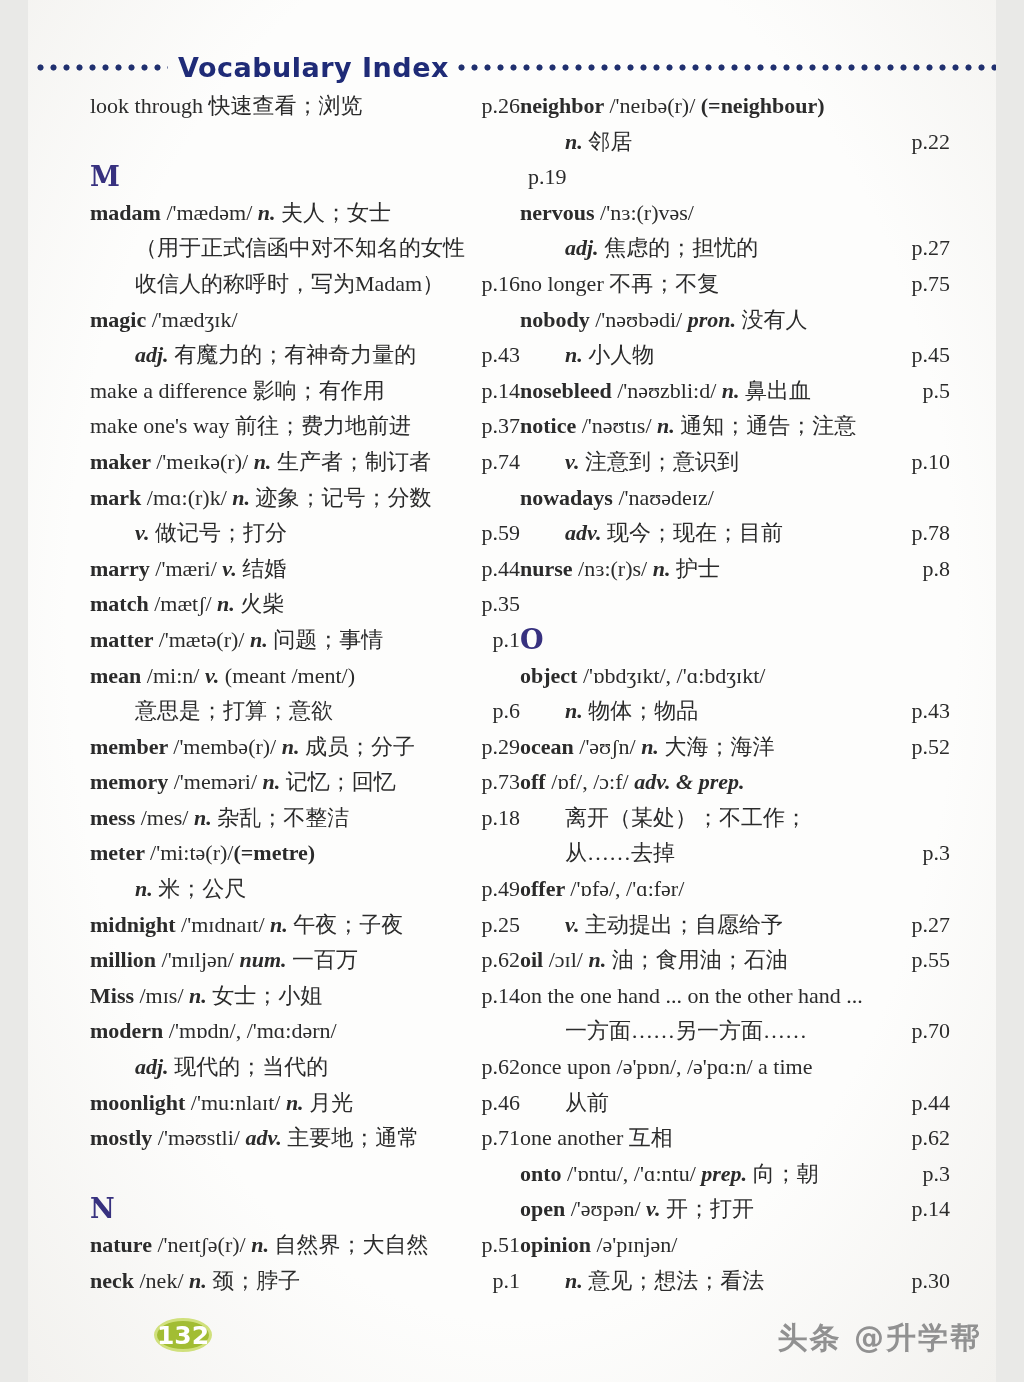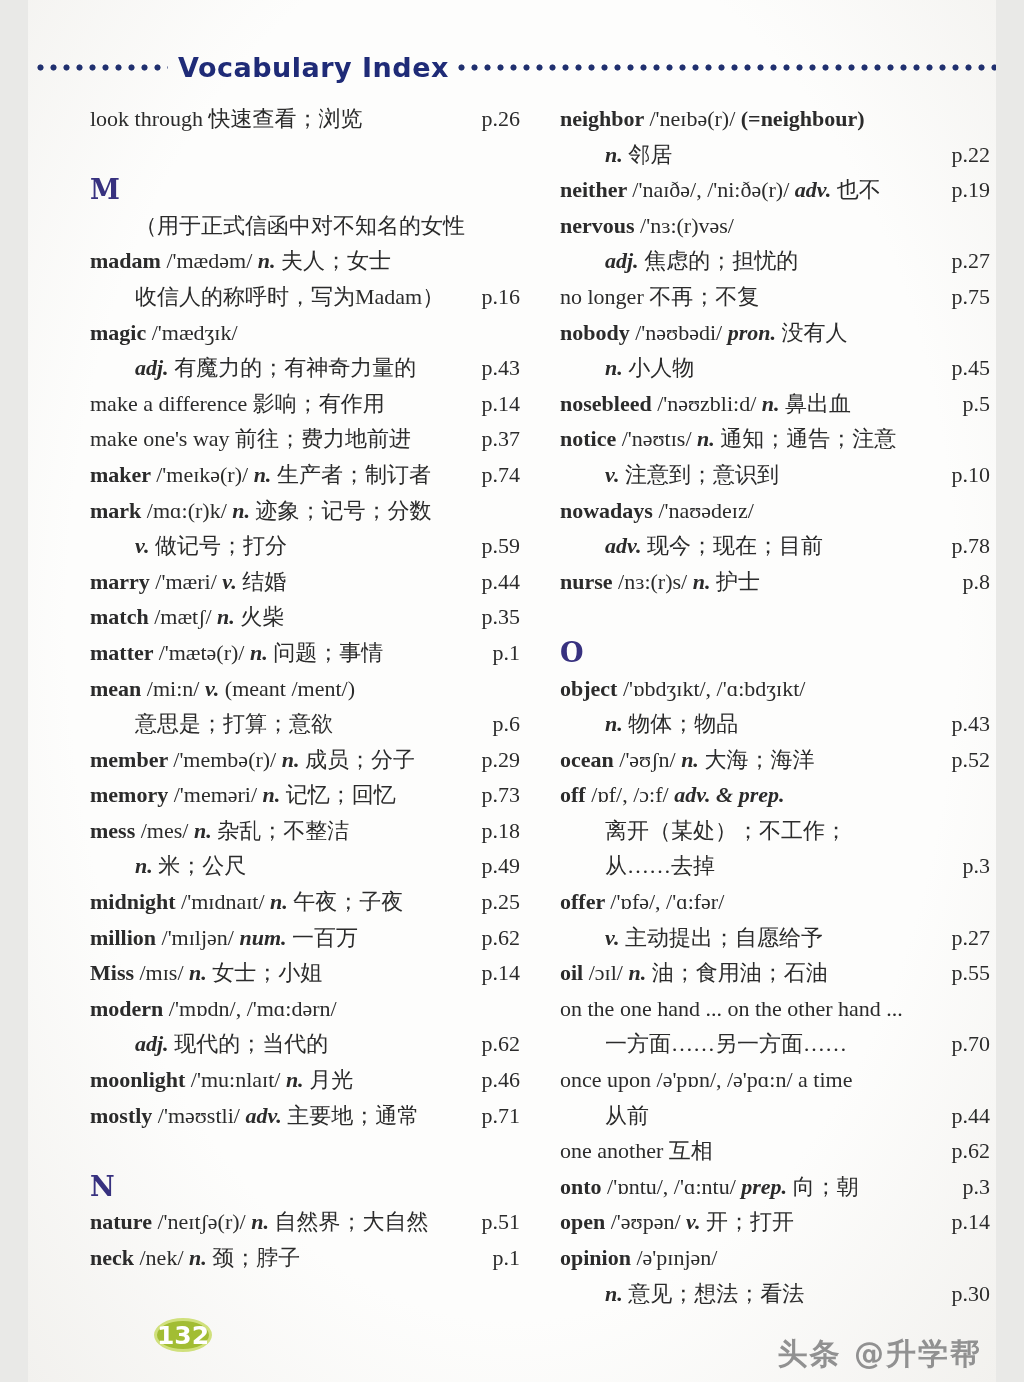--- a/index.html
+++ b/index.html
@@ -12,21 +12,21 @@
   
   .hdr { position:absolute; top:52px; left:0; right:0; display:flex; align-items:center; }
   .dots { height:9px;
     background-image: radial-gradient(circle at 4.5px 4.5px, #20306f 2.7px, rgba(32,48,111,0) 3.4px);
     background-size:13px 9px; background-repeat:repeat-x; }
   .dots.l { width:132px; margin-left:8px; }
   .dots.r { flex:1; }
   .hdr h1 { margin:0 8px 0 10px; font-family:"DejaVu Sans","Liberation Sans",sans-serif;
     font-size:27px; font-weight:bold; color:#1f2b77; letter-spacing:.5px; white-space:nowrap; }
   
-  .columns { position:absolute; top:101px; left:62px; display:flex; gap:40px; }
+  .columns { position:absolute; top:88px; left:62px; display:flex; }
   .col { width:430px; }
   .row { display:flex; justify-content:space-between; align-items:baseline;
     height:35.6px; line-height:35.6px; font-size:22px; white-space:nowrap; }
   .row.section { font-weight:bold; font-size:27px; color:#37317f; font-family:"DejaVu Serif","Liberation Serif",serif; }
   .row.gap { }
   .indent .text { padding-left:45px; }
   .t-head { font-weight:bold;margin-top:17px; }
   .t-word { font-weight:normal; }
   .t-pron { font-weight:normal; }
   .t-pos  { font-style:italic; font-weight:bold; }
@@ -34,45 +34,45 @@
   .pageno { margin-left:8px; }
   
   .badge { position:absolute; left:126px; top:1318px; width:58px; height:34px;
     background:#a2bd33; border:3px solid #d0e07c; border-radius:50%;
     display:flex; align-items:center; justify-content:center; box-sizing:border-box;
     color:#ffffff; font-family:"DejaVu Sans","Liberation Sans",sans-serif; font-weight:bold; font-size:25px; }
   
   .watermark { position:absolute; right:14px; top:1318px;
     font-family:"DejaVu Sans","Liberation Sans",sans-serif; font-weight:bold;
     font-size:30px; color:rgba(130,130,130,.88); letter-spacing:2px;
-    text-shadow:0 0 1px #ffffff;margin-top:16px; }
+    text-shadow:0 0 1px #ffffff; }
 </style>
 </head>
 <body>
 
 <div class="page">
   <div class="hdr">
     <div class="dots l"></div>
     <h1>Vocabulary Index</h1>
     <div class="dots r"></div>
   </div>
 
   <div class="columns">
     <section class="col">
         <div class="row entry">
           <span class="text"><span class="t-word">look through </span><span class="t-cn">快速查看；浏览</span></span>
           <span class="pageno">p.26</span>
         </div>
         <div class="row gap"></div>
         <div class="row section">M</div>
+        <div class="row entry">
+          <span class="text"><span class="t-head">madam </span><span class="t-pron">/'mædəm/ </span><span class="t-pos">n. </span><span class="t-cn">夫人；女士</span></span>
+        </div>
         <div class="row cont indent">
           <span class="text"><span class="t-cn">（用于正式信函中对不知名的女性</span></span>
-        </div>
-        <div class="row entry">
-          <span class="text"><span class="t-head">madam </span><span class="t-pron">/'mædəm/ </span><span class="t-pos">n. </span><span class="t-cn">夫人；女士</span></span>
         </div>
         <div class="row cont indent">
           <span class="text"><span class="t-cn">收信人的称呼时，写为</span><span class="t-word">Madam</span><span class="t-cn">）</span></span>
           <span class="pageno">p.16</span>
         </div>
         <div class="row entry">
           <span class="text"><span class="t-head">magic </span><span class="t-pron">/'mædʒɪk/</span></span>
         </div>
         <div class="row cont indent">
           <span class="text"><span class="t-pos">adj. </span><span class="t-cn">有魔力的；有神奇力量的</span></span>
@@ -121,20 +121,23 @@
           <span class="pageno">p.29</span>
         </div>
         <div class="row entry">
           <span class="text"><span class="t-head">memory </span><span class="t-pron">/'meməri/ </span><span class="t-pos">n. </span><span class="t-cn">记忆；回忆</span></span>
           <span class="pageno">p.73</span>
         </div>
         <div class="row entry">
           <span class="text"><span class="t-head">mess </span><span class="t-pron">/mes/ </span><span class="t-pos">n. </span><span class="t-cn">杂乱；不整洁</span></span>
           <span class="pageno">p.18</span>
         </div>
+        <div class="row entry">
+          <span class="text"><span class="t-head">meter </span><span class="t-pron">/'mi:tə(r)/</span><span class="t-head">(=metre)</span></span>
+        </div>
         <div class="row cont indent">
           <span class="text"><span class="t-pos">n. </span><span class="t-cn">米；公尺</span></span>
           <span class="pageno">p.49</span>
         </div>
         <div class="row entry">
           <span class="text"><span class="t-head">midnight </span><span class="t-pron">/'mɪdnaɪt/ </span><span class="t-pos">n. </span><span class="t-cn">午夜；子夜</span></span>
           <span class="pageno">p.25</span>
         </div>
         <div class="row entry">
           <span class="text"><span class="t-head">million </span><span class="t-pron">/'mɪljən/ </span><span class="t-pos">num. </span><span class="t-cn">一百万</span></span>
@@ -172,21 +175,20 @@
       </section>
     <section class="col">
         <div class="row entry">
           <span class="text"><span class="t-head">neighbor </span><span class="t-pron">/'neɪbə(r)/ </span><span class="t-head">(=neighbour)</span></span>
         </div>
         <div class="row cont indent">
           <span class="text"><span class="t-pos">n. </span><span class="t-cn">邻居</span></span>
           <span class="pageno">p.22</span>
         </div>
         <div class="row entry">
-          <span class="text"><span class="t-head">neither </span><span class="t-pron">/'naɪðə/, /'ni:ðə(r)/ </span><span class="t-pos">adv. </span><span class="t-cn">也不</span></span>
           <span class="pageno">p.19</span>
         </div>
         <div class="row entry">
           <span class="text"><span class="t-head">nervous </span><span class="t-pron">/'nɜ:(r)vəs/</span></span>
         </div>
         <div class="row cont indent">
           <span class="text"><span class="t-pos">adj. </span><span class="t-cn">焦虑的；担忧的</span></span>
           <span class="pageno">p.27</span>
         </div>
         <div class="row entry">

